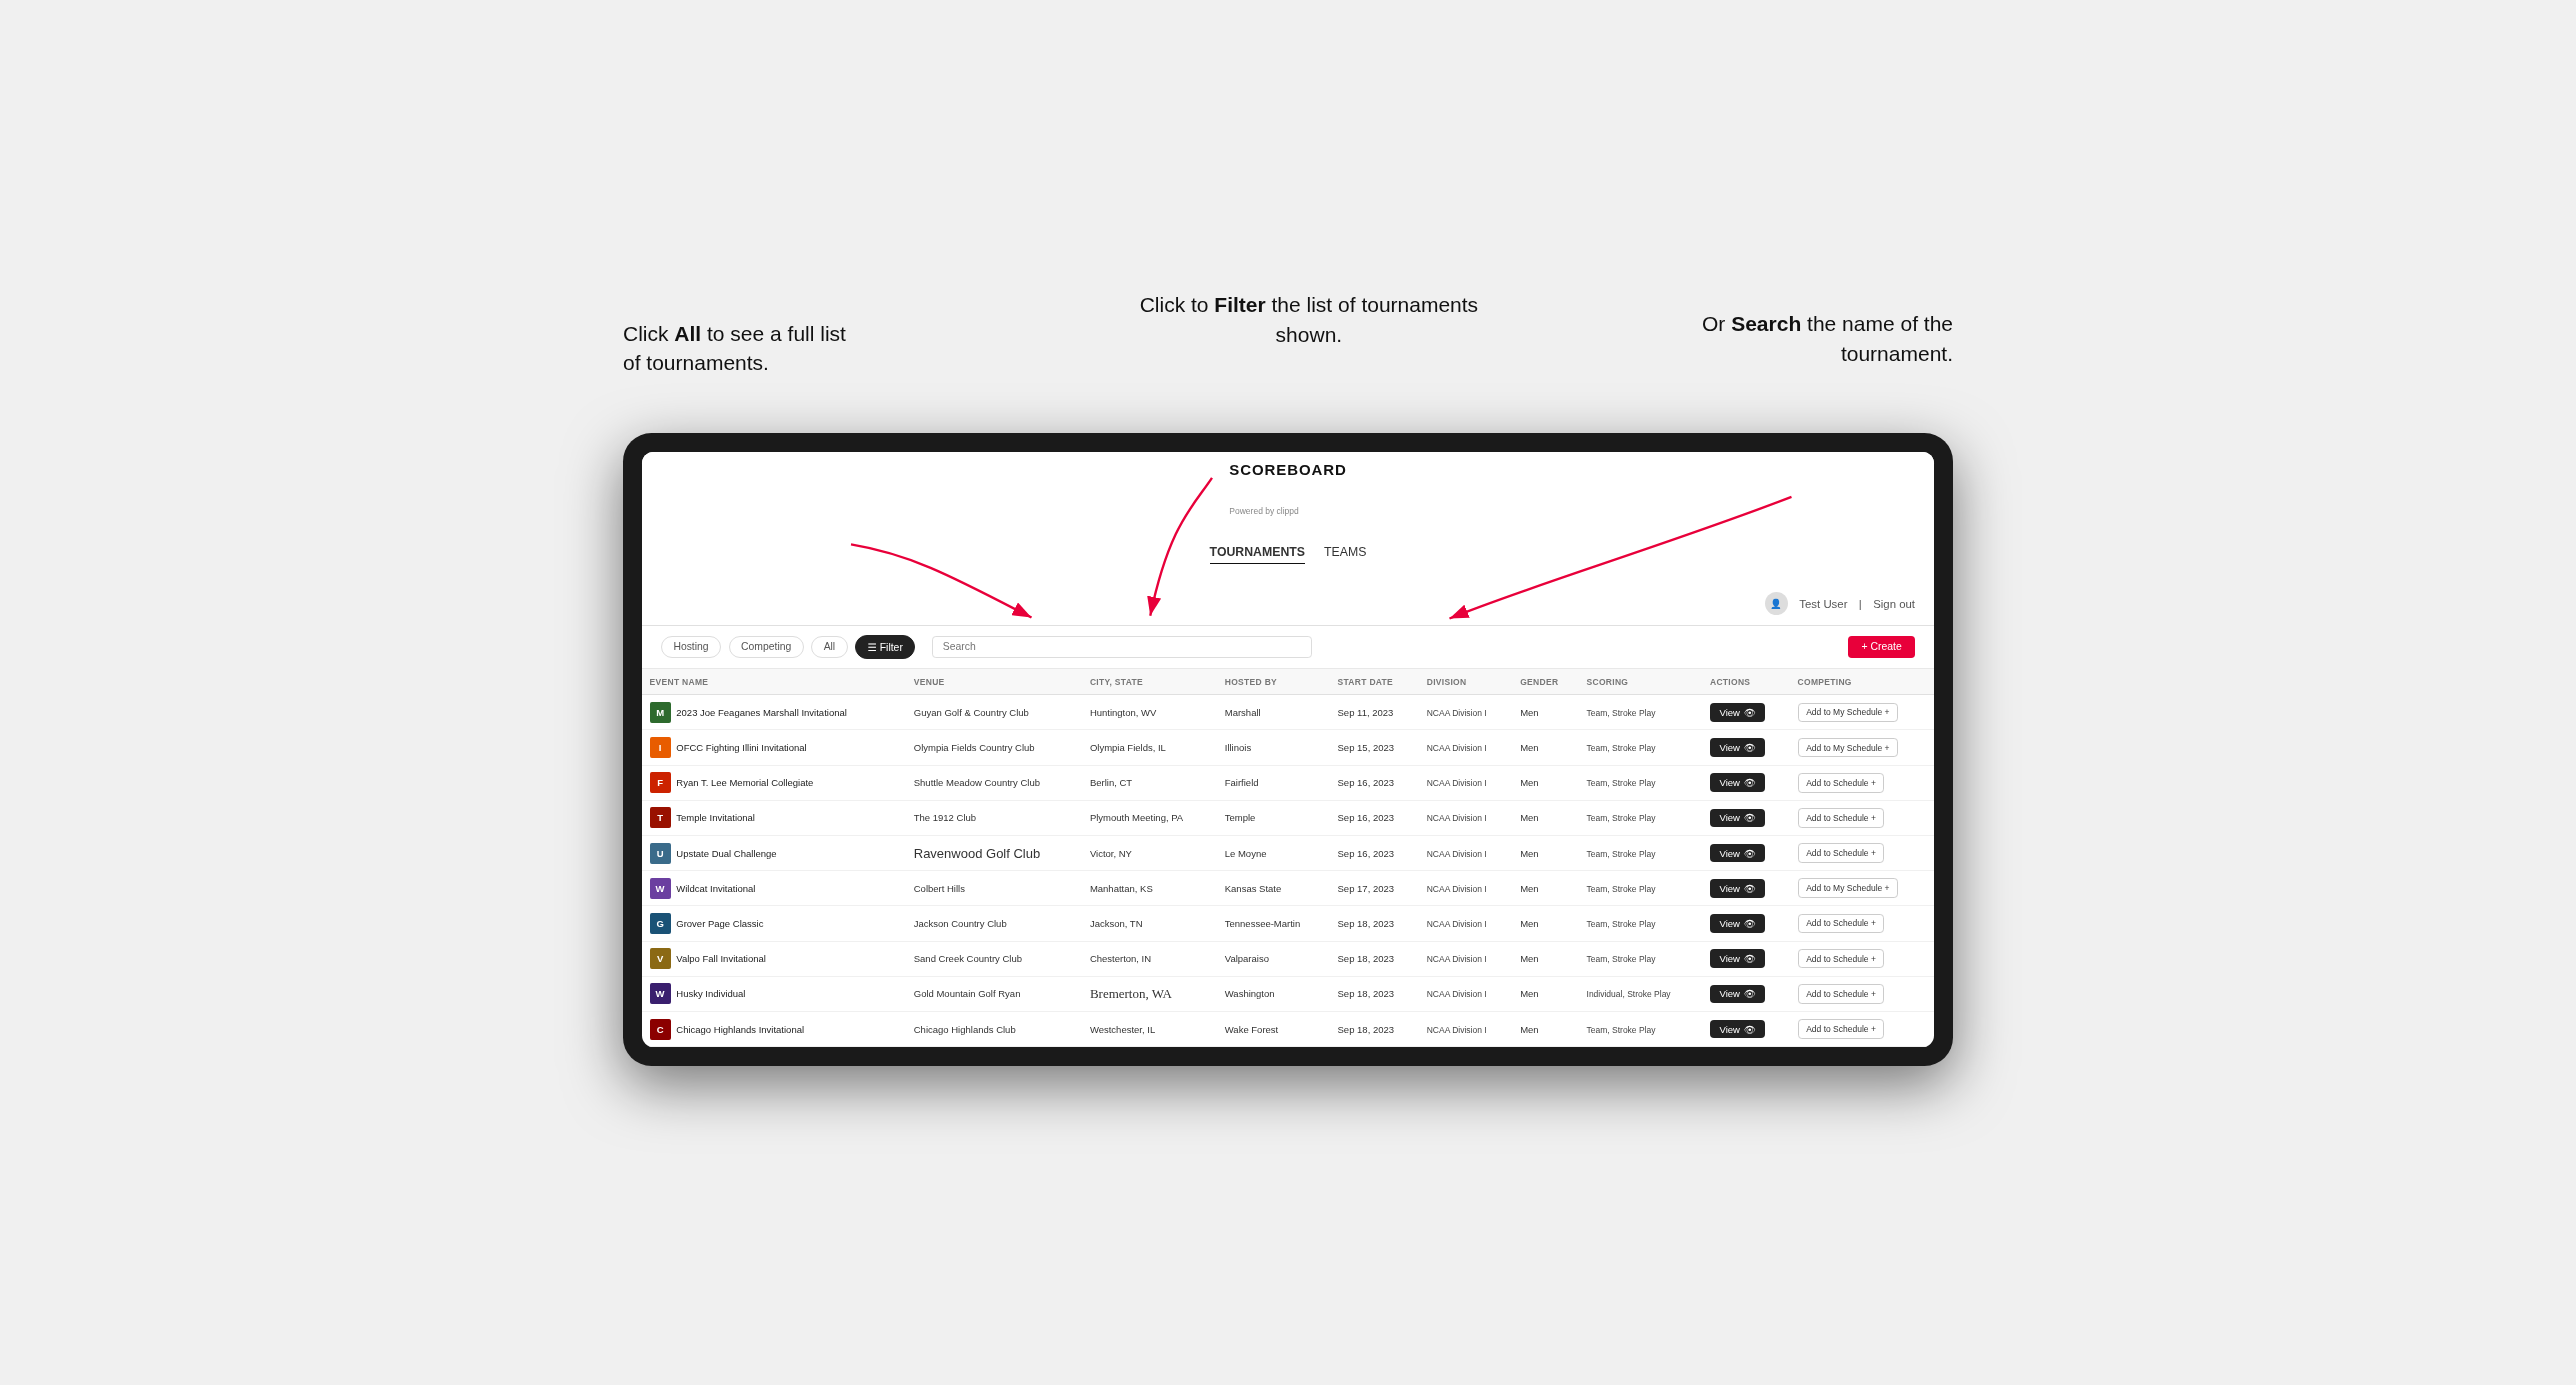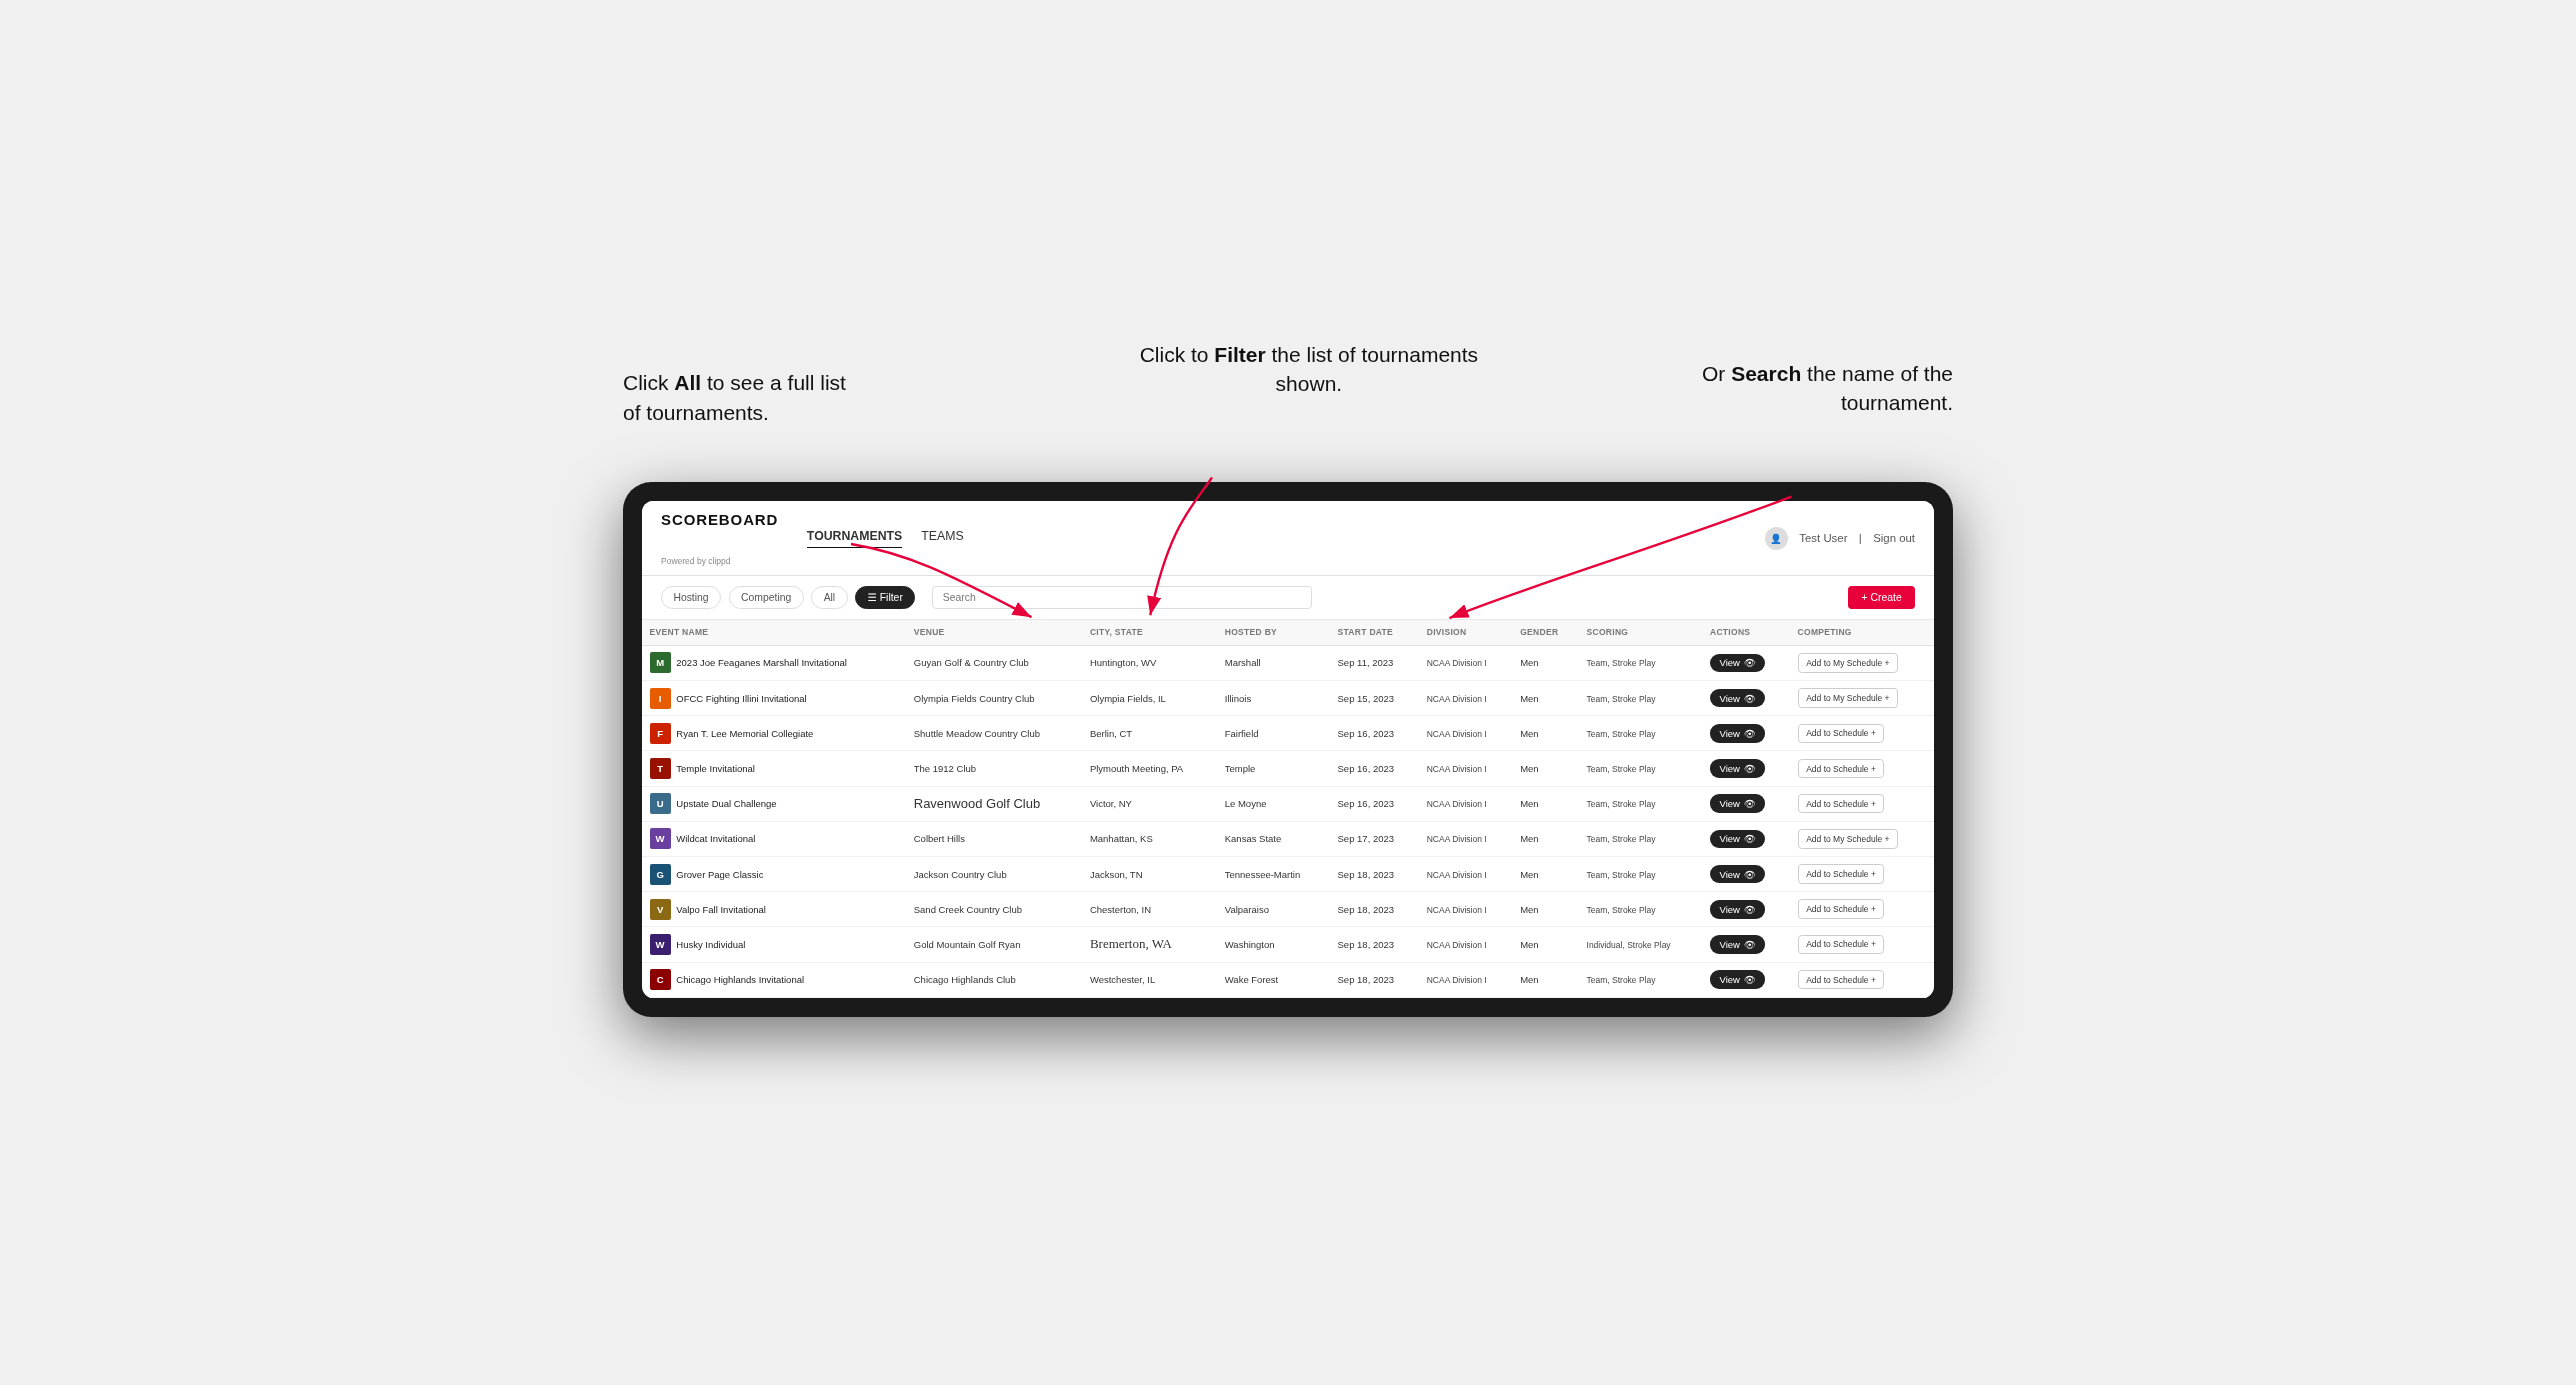--- a/index.html
+++ b/index.html
@@ -63,20 +63,21 @@
     }
 
     
     .app-header {
       background: #fff;
       border-bottom: 0.9px solid #e0e0e0;
       padding: 9.5px 19px;
       display: flex;
       align-items: center;
       gap: 28.5px;
+      flex-direction: column;
     }
 
     .logo-area {
       display: flex;
       flex-direction: column;
       align-items: flex-start;
     }
 
     .logo-text {
       font-size: 15px;
@@ -235,21 +236,21 @@
       font-size: 9.5px;
       font-weight: 500;
       color: #222;
     }
 
     .view-btn {
       background: #222;
       color: #fff;
       border: none;
       padding: 3.8px 9.5px;
-      border-radius: 9px;
+      border-radius: 4px;
       font-size: 9.5px;
       cursor: pointer;
       display: flex;
       align-items: center;
       gap: 3.8px;
       white-space: nowrap;
     }
 
     .view-btn .eye-icon {
       font-size: 9.5px;

